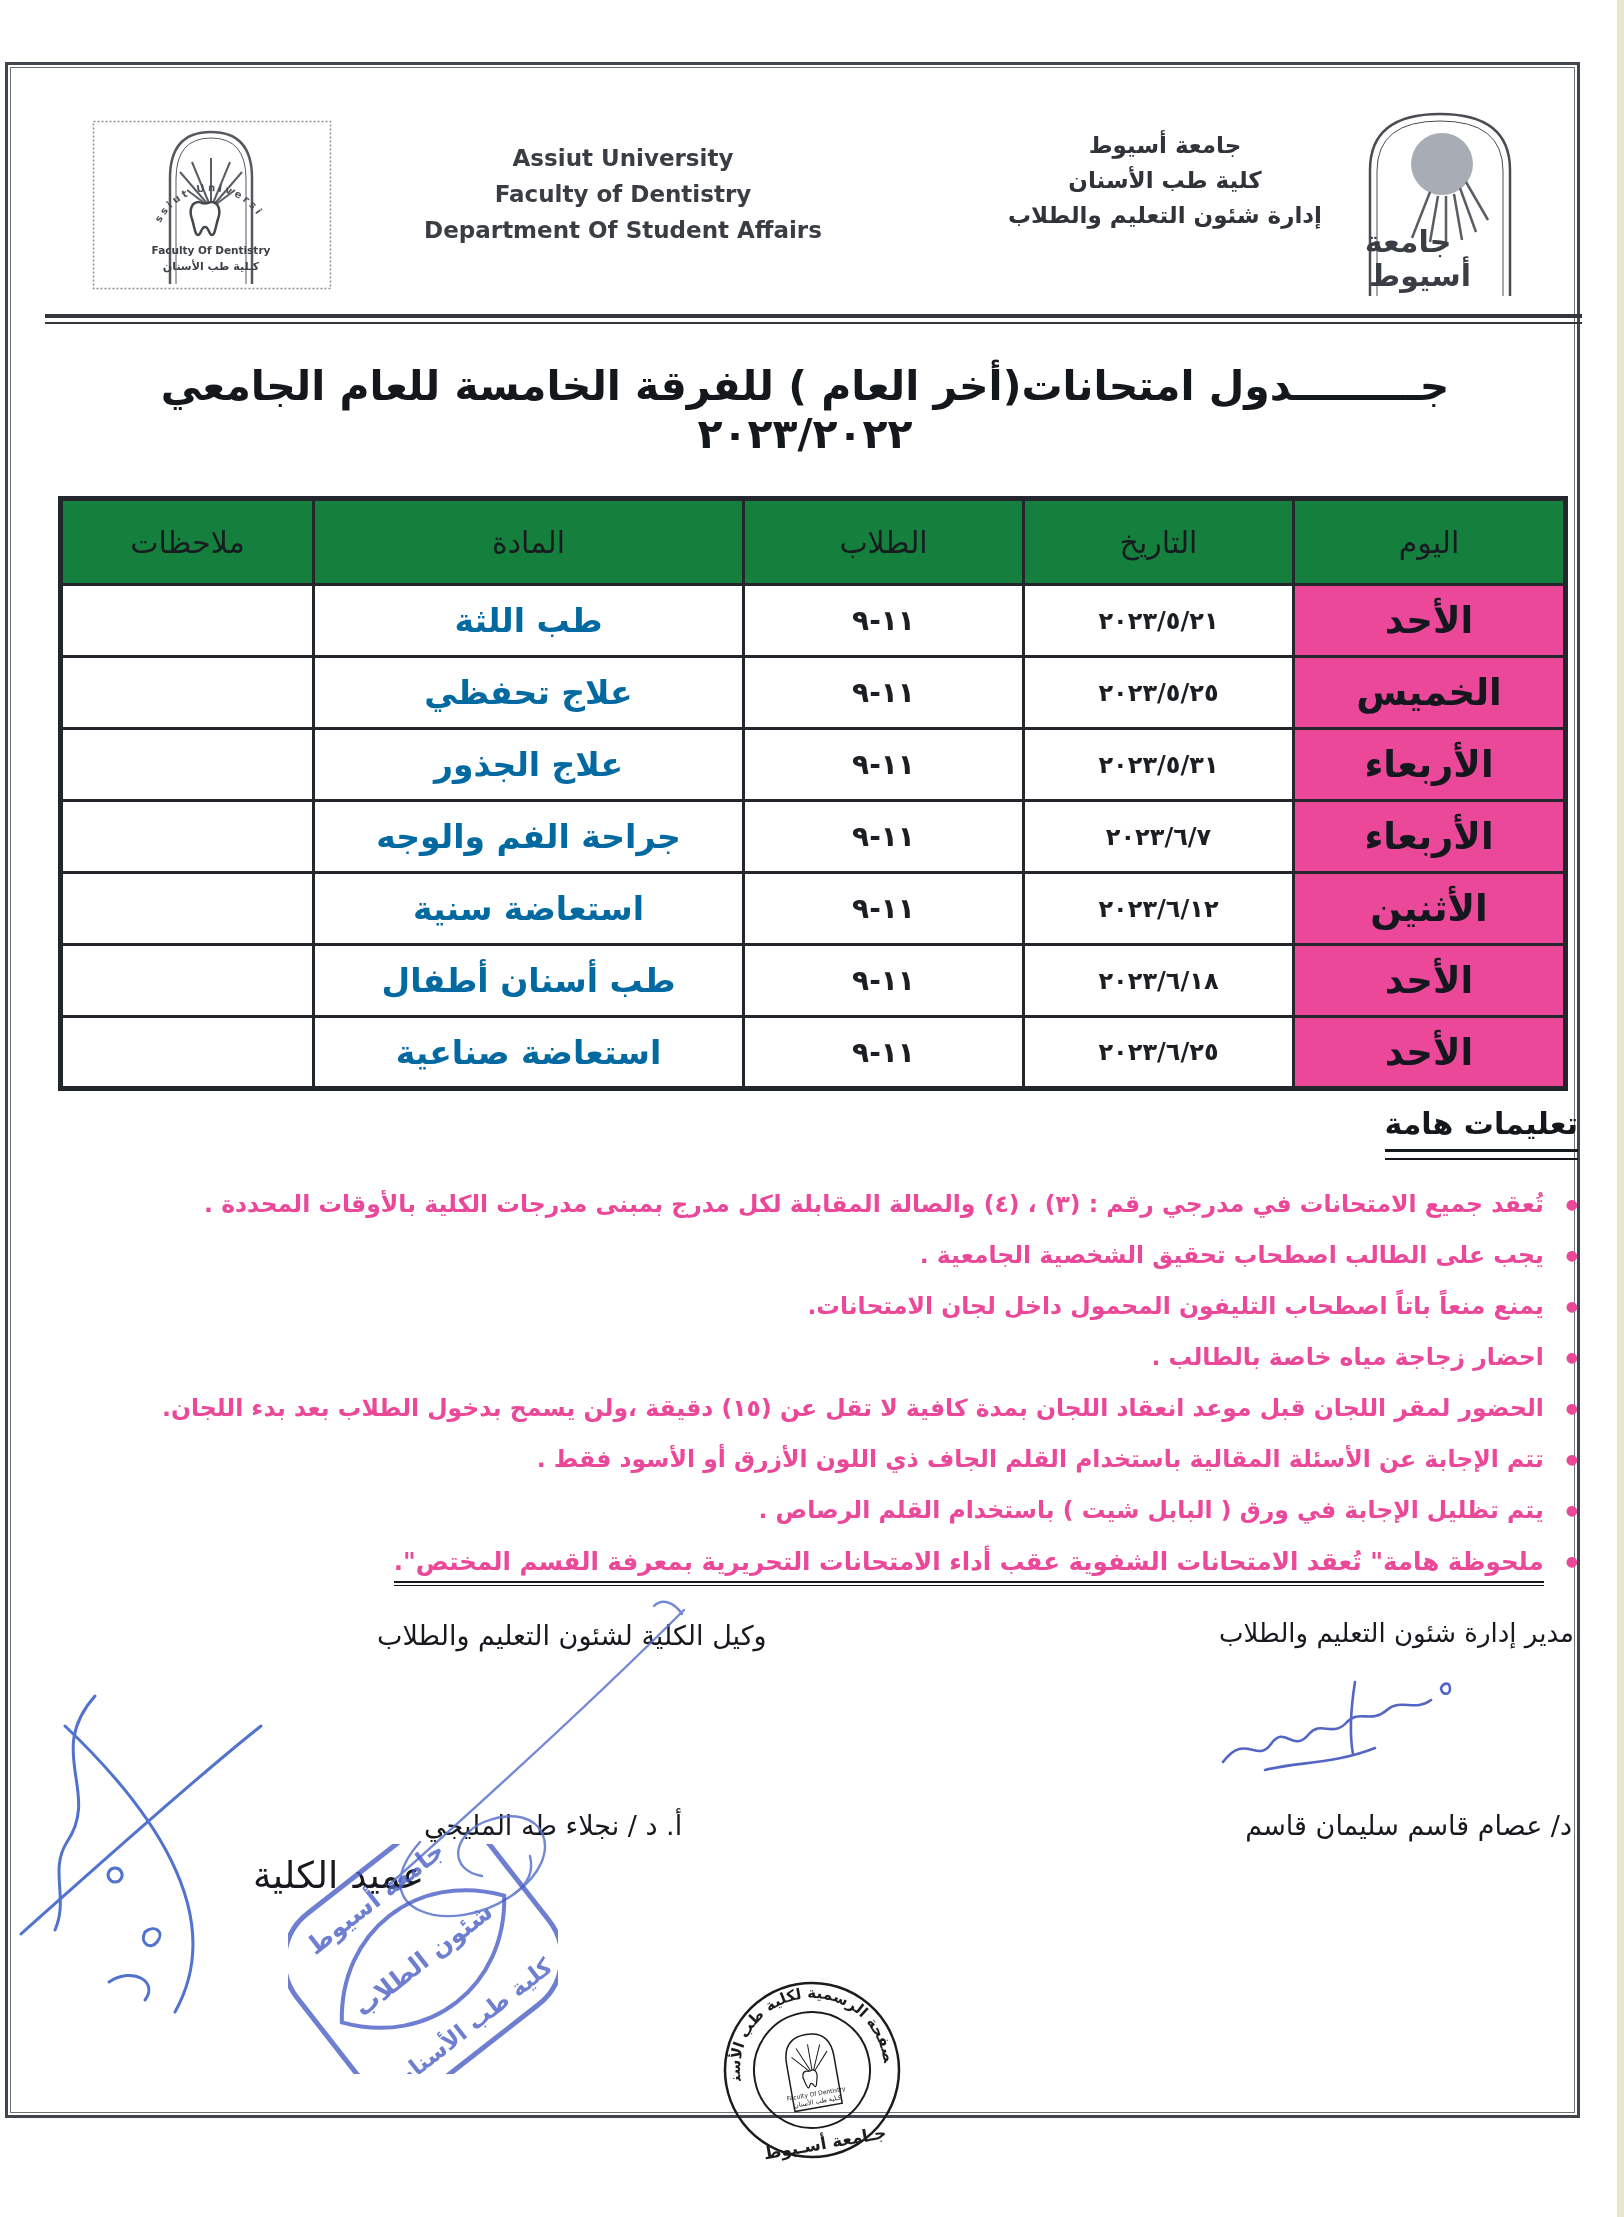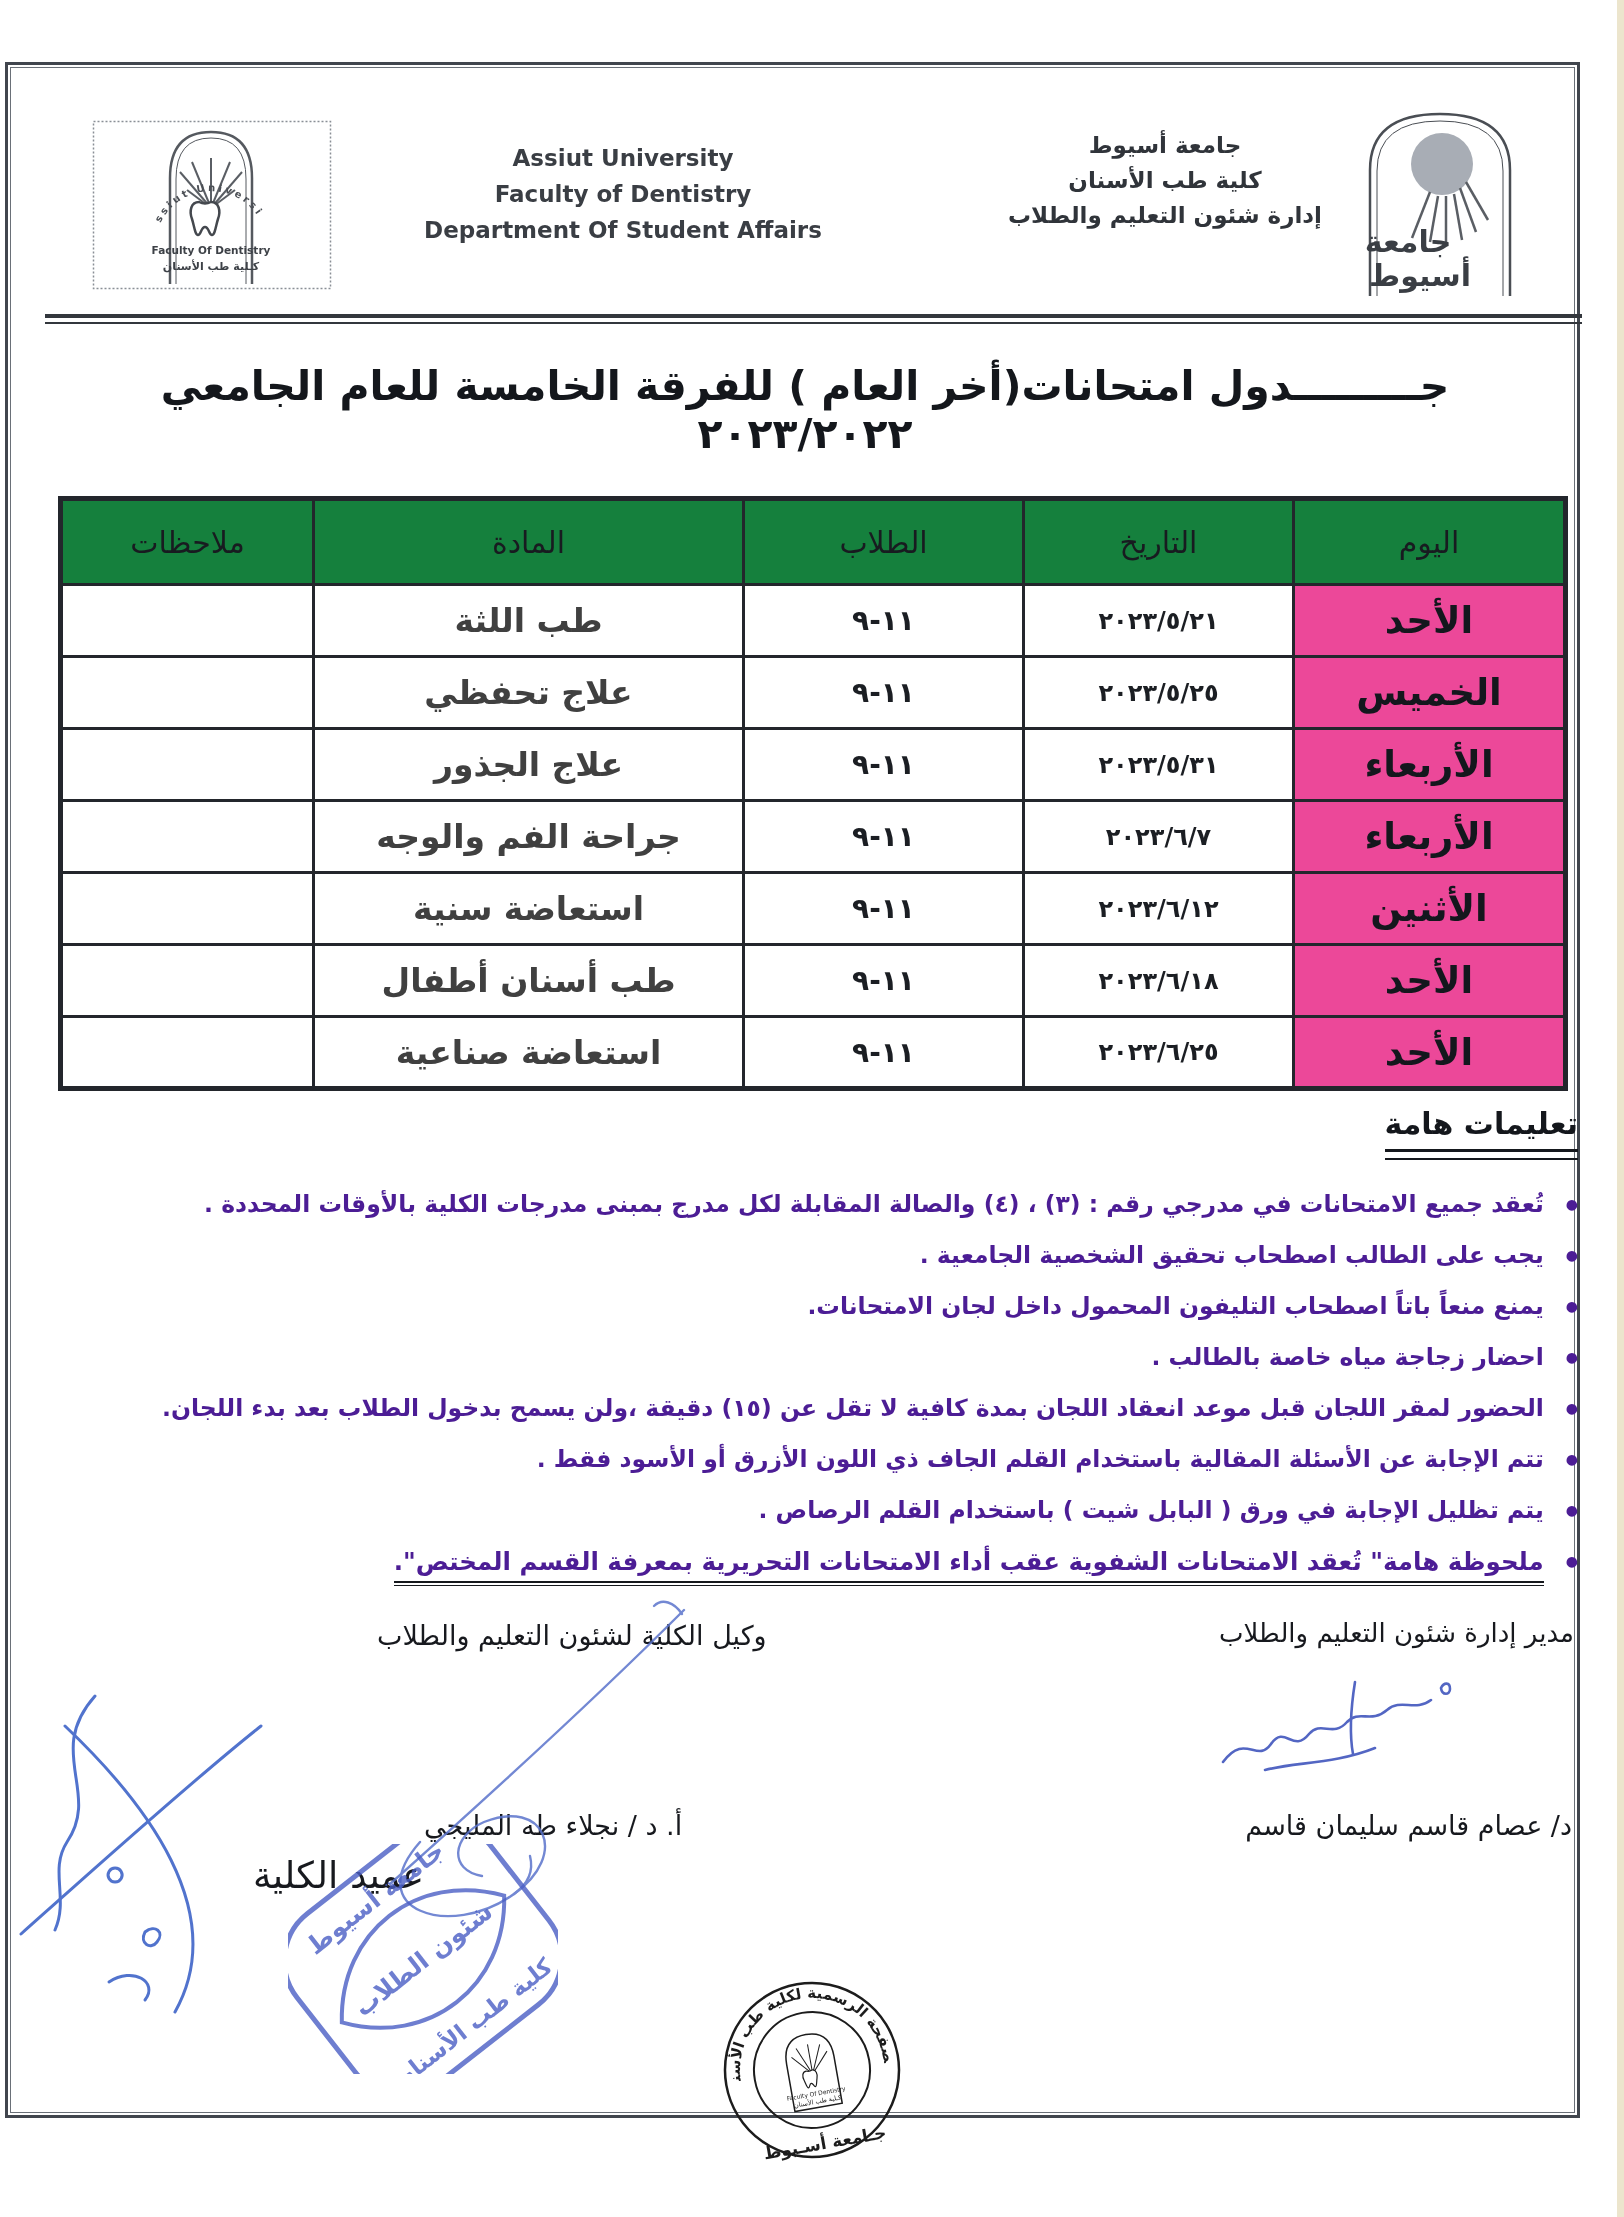--- a/index.html
+++ b/index.html
@@ -32,30 +32,30 @@
   table.sched { position:absolute; left:58px; top:496px; width:1505px; direction:rtl;
                 border-collapse:collapse; table-layout:fixed; }
   table.sched th, table.sched td { border:3px solid #23262c; text-align:center; vertical-align:middle; }
   table.sched { border:5px solid #23262c; }
   th.c-day{width:272px;} th.c-date{width:270px;} th.c-time{width:280px;} th.c-subj{width:430px;} th.c-note{width:253px;}
   table.sched thead th { height:86px; background:#15803d; font-size:30px; font-weight:normal; color:#181b20; }
   table.sched tbody tr { height:72px; }
   td.day  { background:#ec4899; font-size:37px; font-weight:bold; color:#14171d; }
   td.date { font-size:24px; font-weight:bold; letter-spacing:4px; direction:ltr; unicode-bidi:isolate; }
   td.time { font-size:28px; font-weight:bold; letter-spacing:2px; direction:ltr; unicode-bidi:isolate; }
-  td.subj { font-size:33px; font-weight:bold; color:#404040; }
+  td.subj { font-size:33px; font-weight:bold; color:#0369a1; }
   td.note { background:#ffffff; }
 
   
   .instr { position:absolute; left:118px; top:1106px; width:1460px; direction:rtl; }
   .instr-head { display:inline-block; font-size:30px; font-weight:bold; color:#14171c;
                 border-bottom:3px solid #15181d; padding-bottom:8px; }
   .instr-head-wrap { display:inline-block; border-bottom:2px solid #15181d; padding-bottom:6px; }
   .instr ul { list-style:none; margin-top:30px; }
-  .instr li { font-size:23.5px; font-weight:bold; color:#4c1d95; margin-bottom:23px; }
+  .instr li { font-size:23.5px; font-weight:bold; color:#ec4899; margin-bottom:23px; }
   .instr li .blt { display:inline-block; font-size:14px; vertical-align:middle;
                    margin-left:22px; transform:translateY(-2px); }
   .instr li.note-item { font-size:24.5px; }
   .note-underline { border-bottom:2.5px solid #15181d; padding-bottom:5px; }
   .note-underline2 { display:inline-block; border-bottom:1.5px solid #15181d; padding-bottom:9px; }
 
   
   .sig-label { position:absolute; direction:rtl; font-weight:normal; color:#17191e; white-space:nowrap; }
   .lbl-director { right:50px; top:1618px; font-size:26px; }
   .lbl-vice { left:377px; top:1620px; font-size:27px; }

